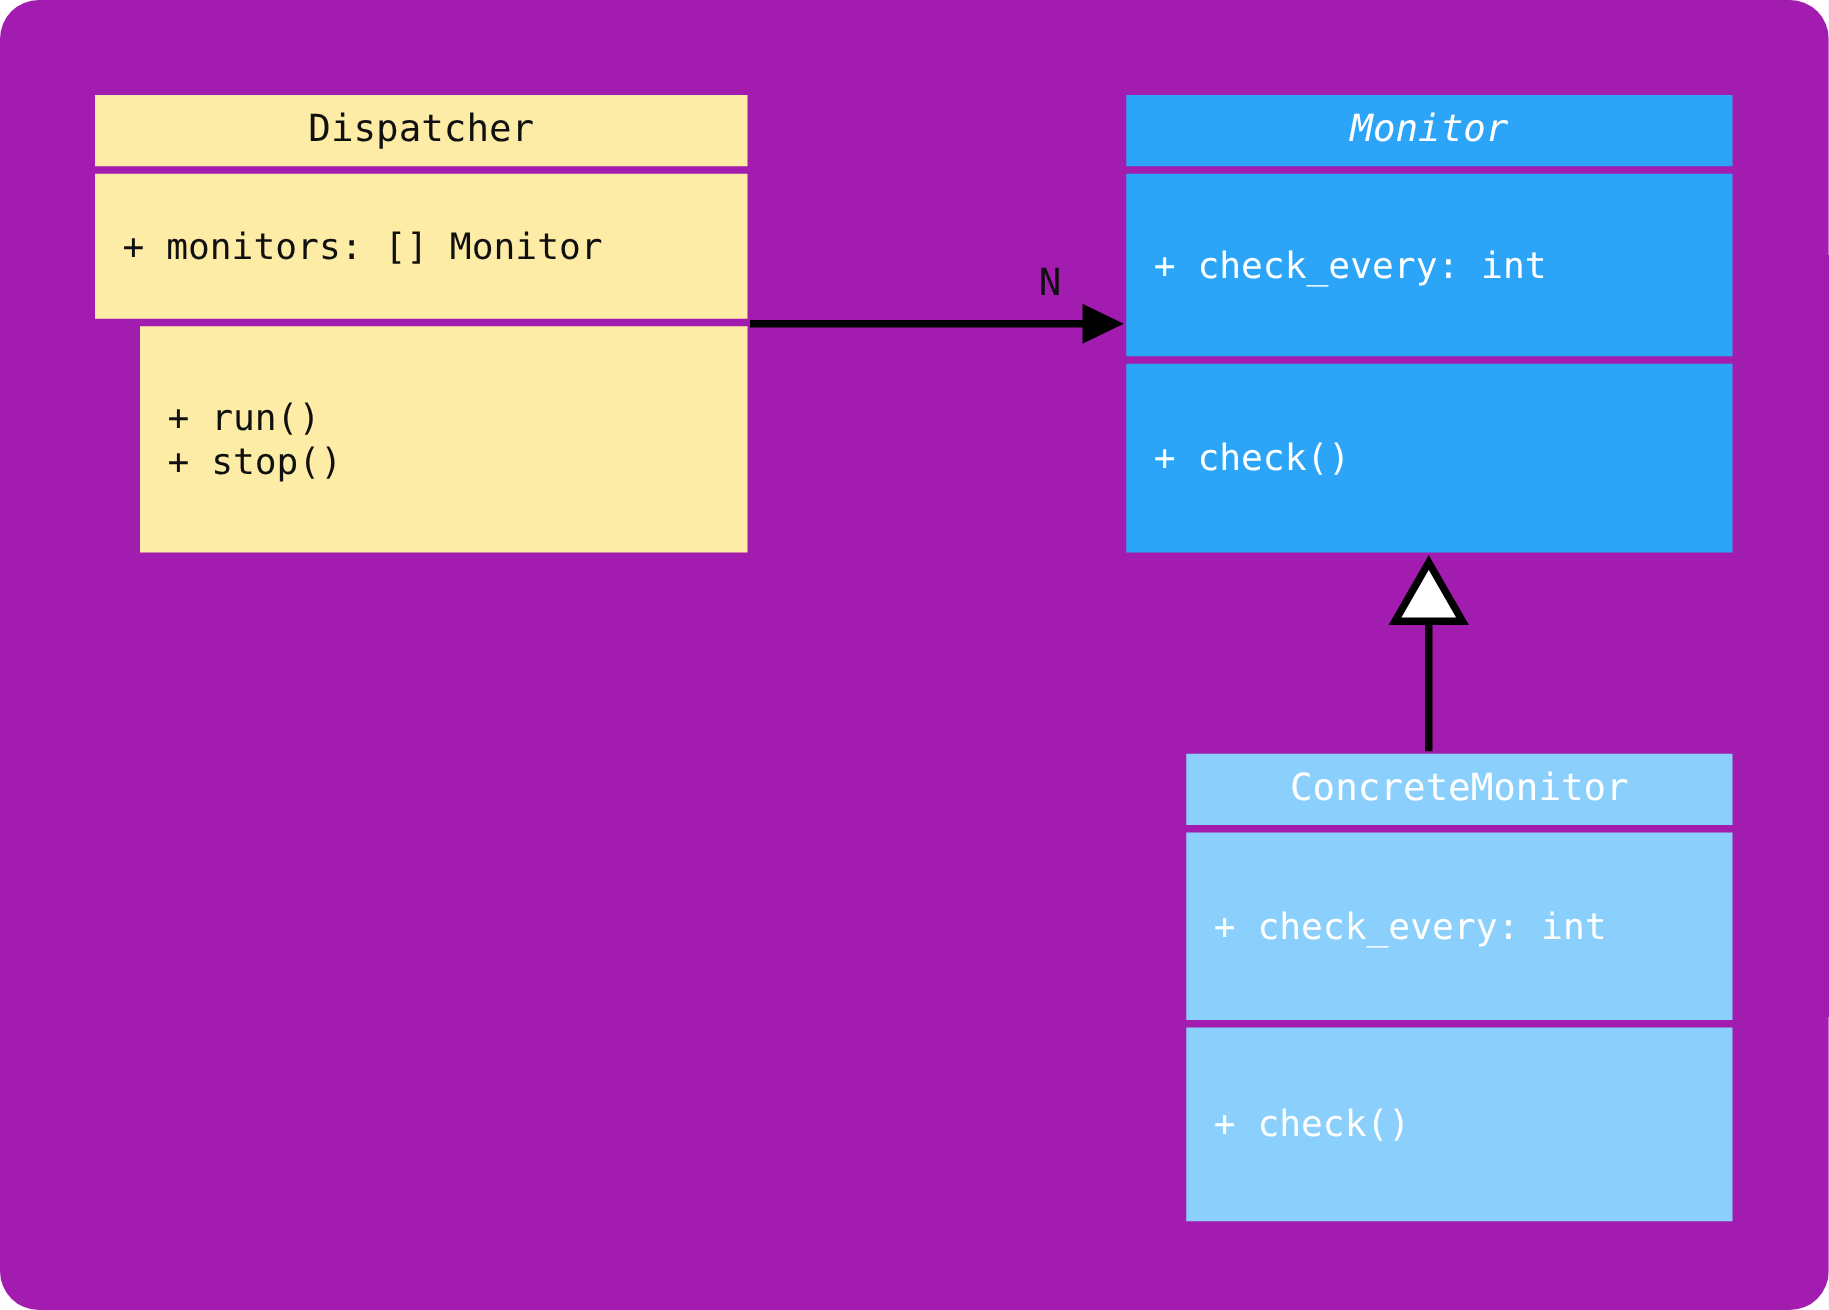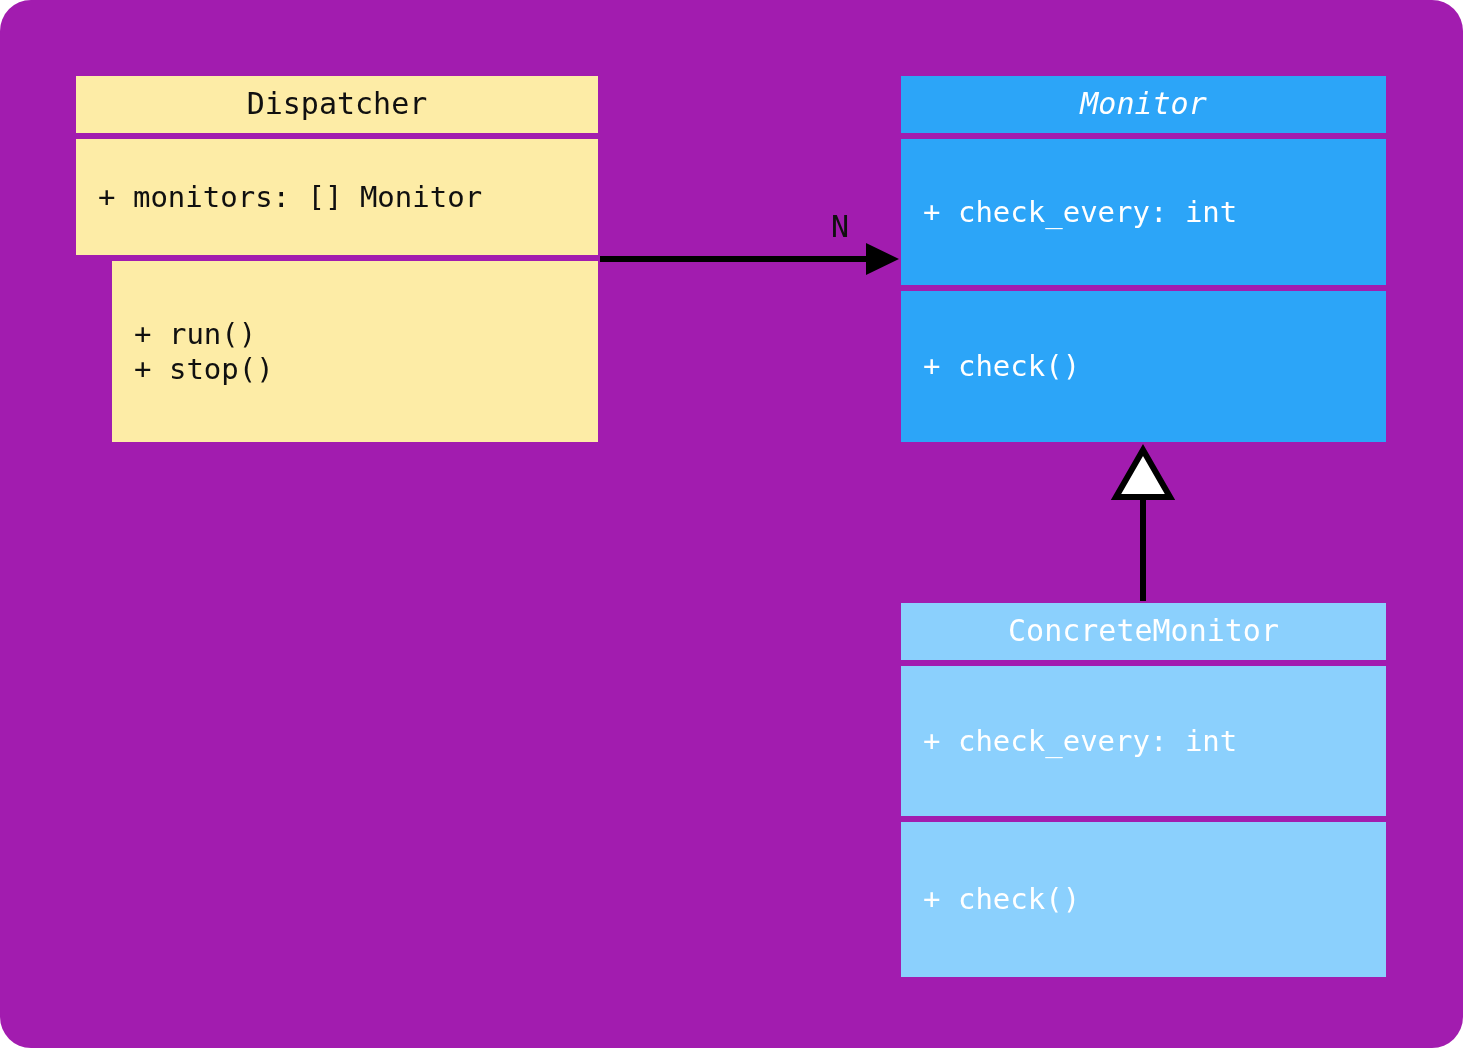--- a/index.html
+++ b/index.html
@@ -83,20 +83,21 @@
 
   
   .cls-concrete {
     left: 901px;
     top: 603px;
     width: 485px;
   }
   .cls-concrete .uml-compartment {
     background: #8bd0fd;
     color: #ffffff;
+    margin-left: 48px;
   }
   .cls-concrete .c-title   { height: 57px; }
   .cls-concrete .c-attrs   { height: 150px; }
   .cls-concrete .c-methods { height: 155px; }
 
   
   .connector {
     position: absolute;
     left: 0;
     top: 0;

